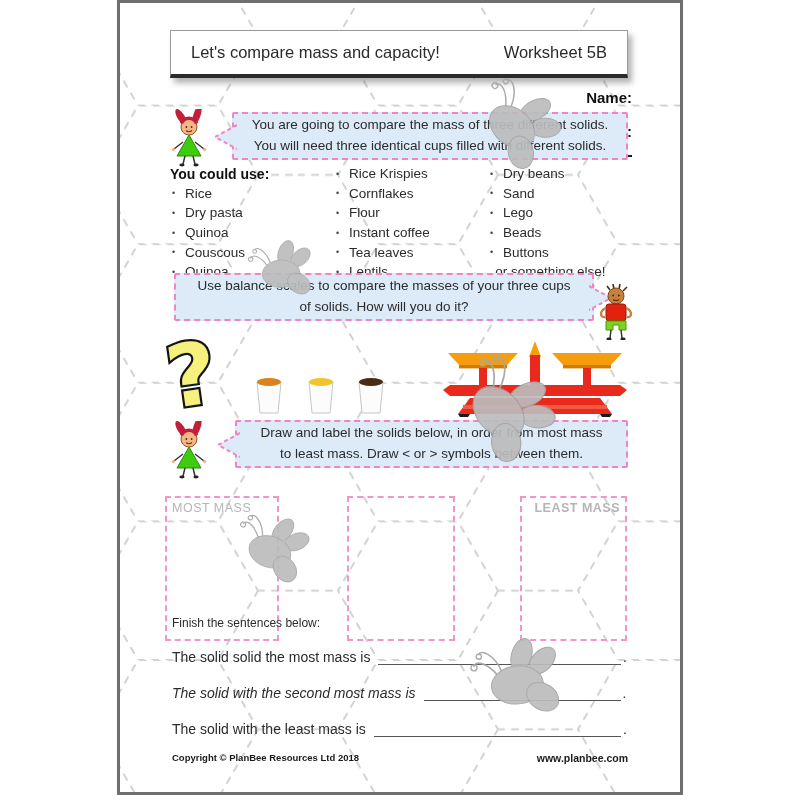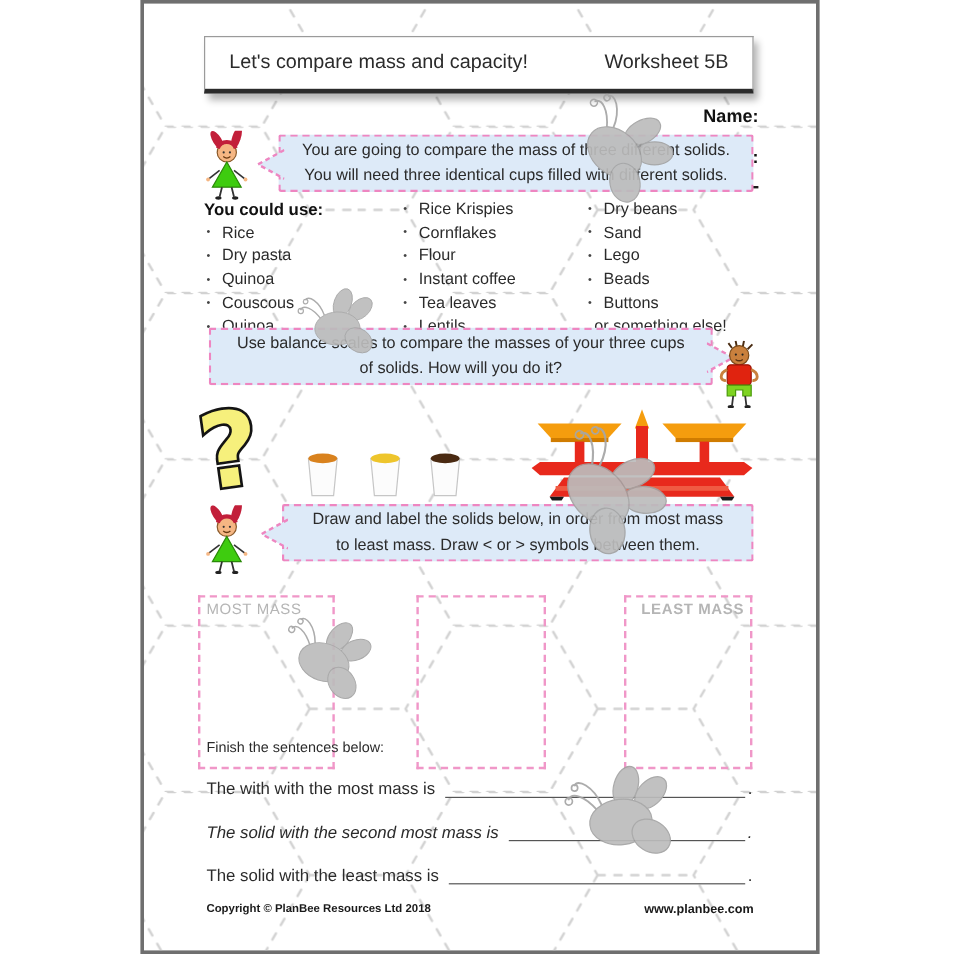--- a/index.html
+++ b/index.html
@@ -288,21 +288,21 @@
       <div class="drawbox box1">
         <span class="boxlabel lab-left">MOST MASS</span>
       </div>
       <div class="drawbox box2"></div>
       <div class="drawbox box3">
         <span class="boxlabel lab-right">LEAST MASS</span>
       </div>
 
       <div class="finish-head">Finish the sentences below:</div>
       <div class="sentence s1">
-        <span>The with with the most mass is</span>
+        <span>The solid solid the most mass is</span>
         <span class="sline"></span>
         <span>.</span>
       </div>
       <div class="sentence s2">
         <span>The solid with the second most mass is</span>
         <span class="sline"></span>
         <span>.</span>
       </div>
       <div class="sentence s3">
         <span>The solid with the least mass is</span>

